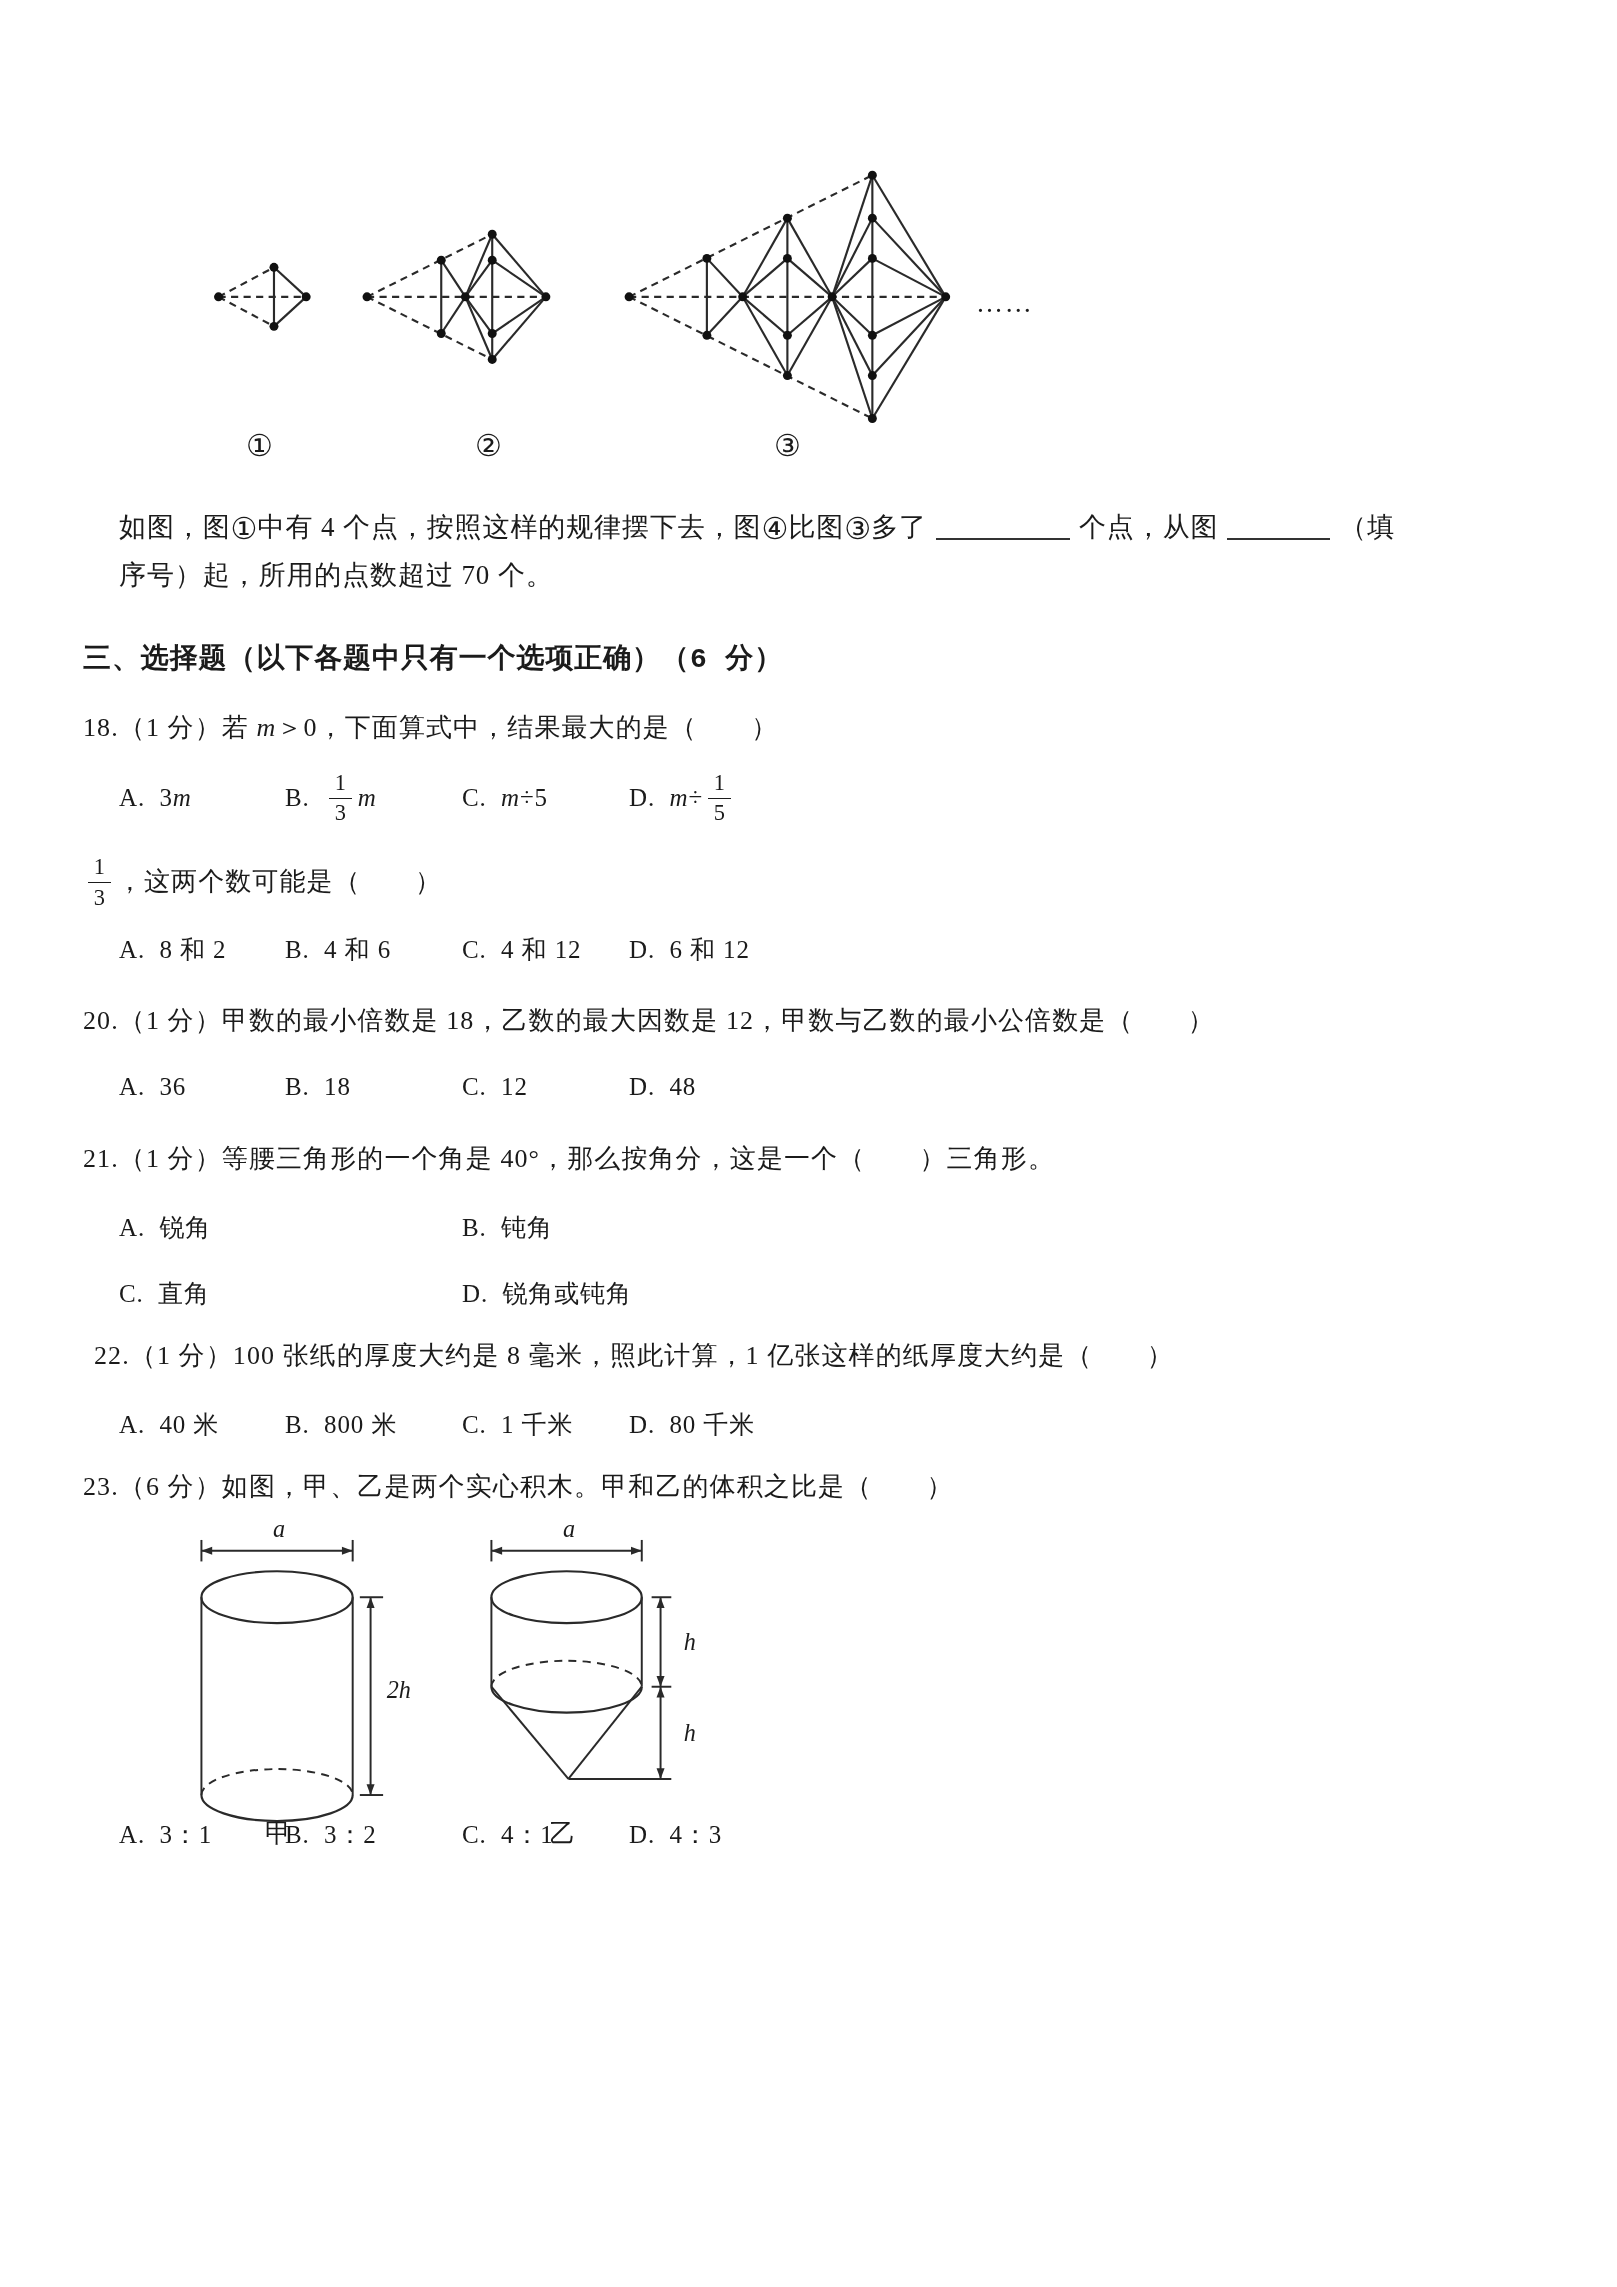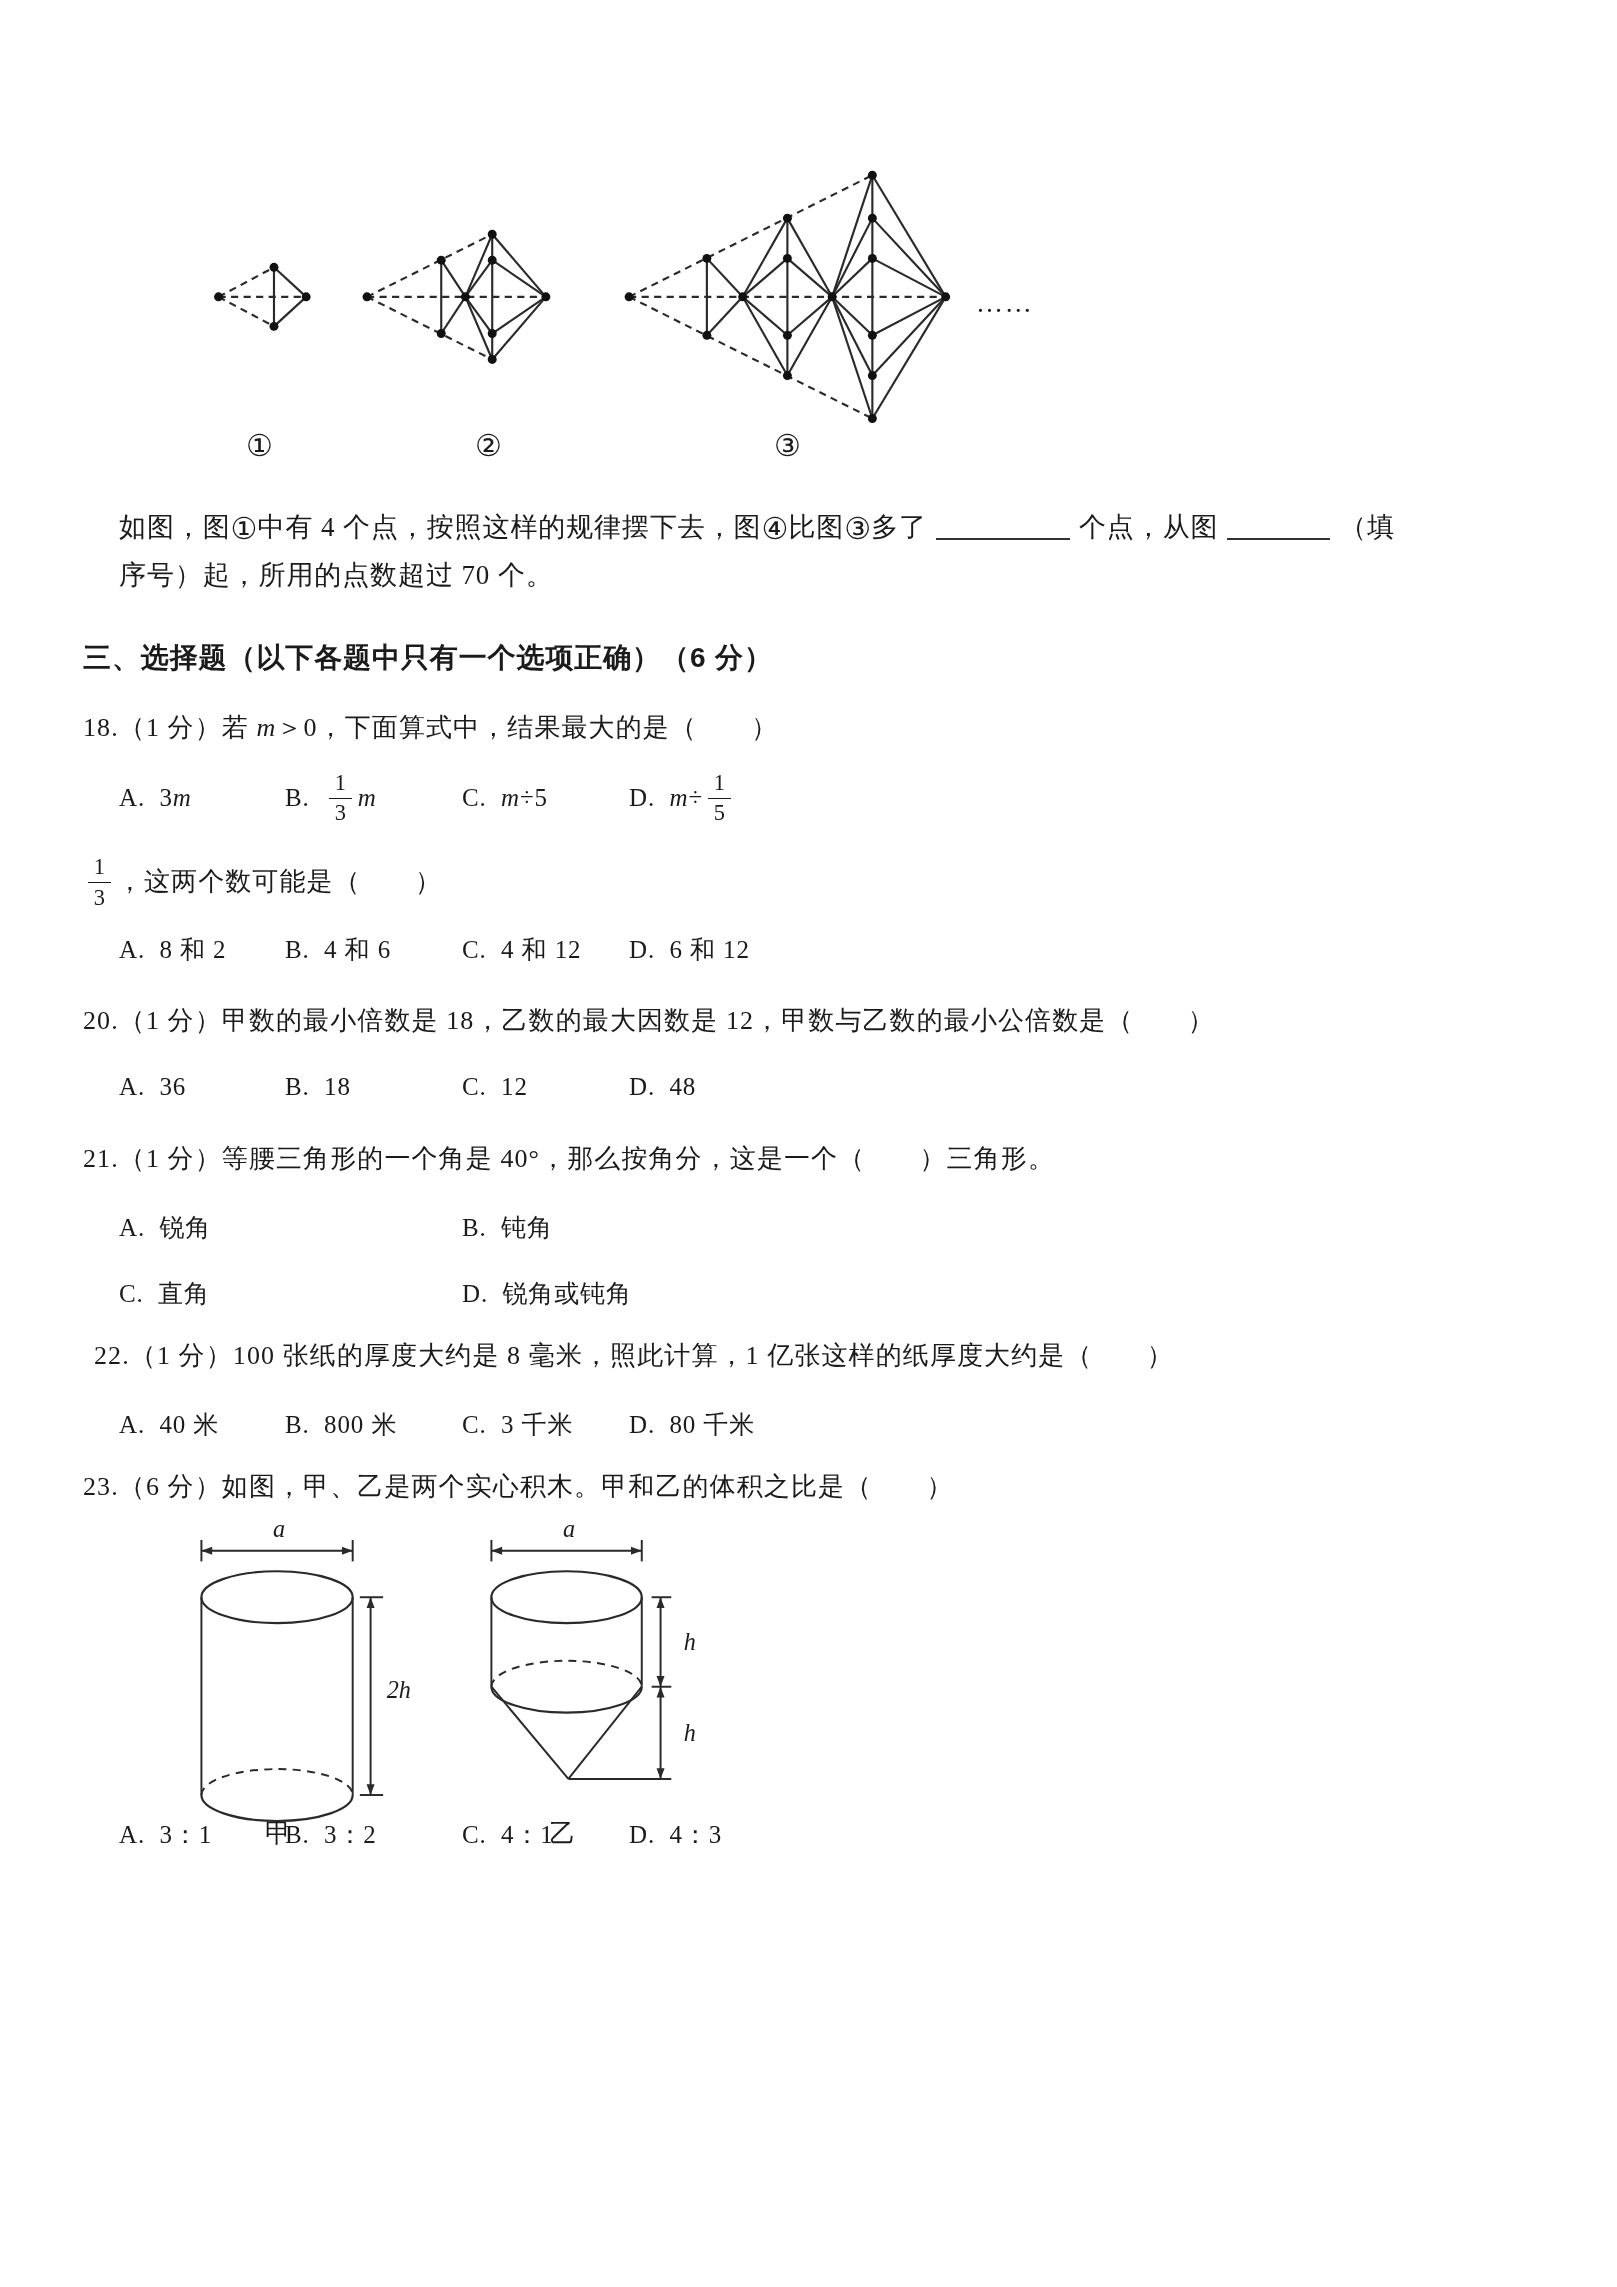--- a/index.html
+++ b/index.html
@@ -1,21 +1,21 @@
 <!DOCTYPE html>
 <html style="font-size:14.3px"><head>
 <meta charset="utf-8">
 <style>
   html,body{margin:0;padding:0;background:#fff;}
   body{width:1617px;height:2287px;position:relative;color:#1b1b1b;
        font-family:"Liberation Serif","DejaVu Serif",serif;}
   .abs{position:absolute;}
   .txt{font-size:27px;line-height:1.25;letter-spacing:0.9px;white-space:nowrap;}
   .stem{font-size:26px;line-height:1.25;letter-spacing:1.1px;white-space:nowrap;}
-  .hdr{font-family:Liberation Sans, sans-serif;font-weight:700;
+  .hdr{font-family:Liberation Mono, monospace;font-weight:700;
        font-size:28px;letter-spacing:0.9px;white-space:nowrap;}
   .circ{font-size:30px;vertical-align:-2.7px;letter-spacing:0;}
   .blank{display:inline-block;border-bottom:2.2px solid #333;height:25px;
          vertical-align:-3.6px;margin:0 9px;}
   .opts{display:grid;grid-template-columns:166px 177px 167px auto;
         font-size:25px;letter-spacing:0.9px;}
   .opts2{display:grid;grid-template-columns:343px auto;
          font-size:25px;letter-spacing:0.9px;}
   .opt{display:flex;align-items:center;white-space:nowrap;}
   .olabel{margin-right:14.3px;}
@@ -247,21 +247,21 @@
   <div class="opt">
     <span class="olabel">A.</span>
     <span>40 米</span>
     </div>
   <div class="opt">
     <span class="olabel">B.</span>
     <span>800 米</span>
     </div>
   <div class="opt">
     <span class="olabel">C.</span>
-    <span>3 千米</span>
+    <span>1 千米</span>
     </div>
   <div class="opt">
     <span class="olabel">D.</span>
     <span>80 千米</span>
     </div>
 </div>
 
 <div class="abs stem" style="left:83px;top:1471px">23.（6 分）如图，甲、乙是两个实心积木。甲和乙的体积之比是（　　）</div>
 
 <div class="abs" style="left:188px;top:1514px;width:537px;height:358px">

